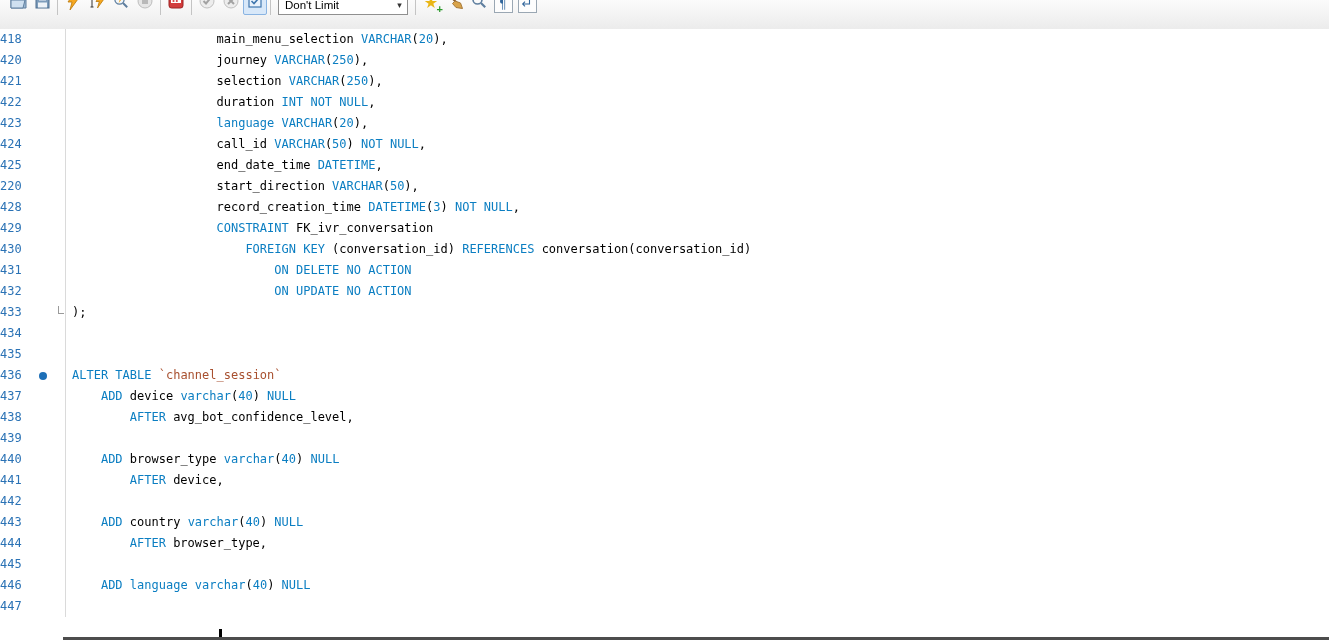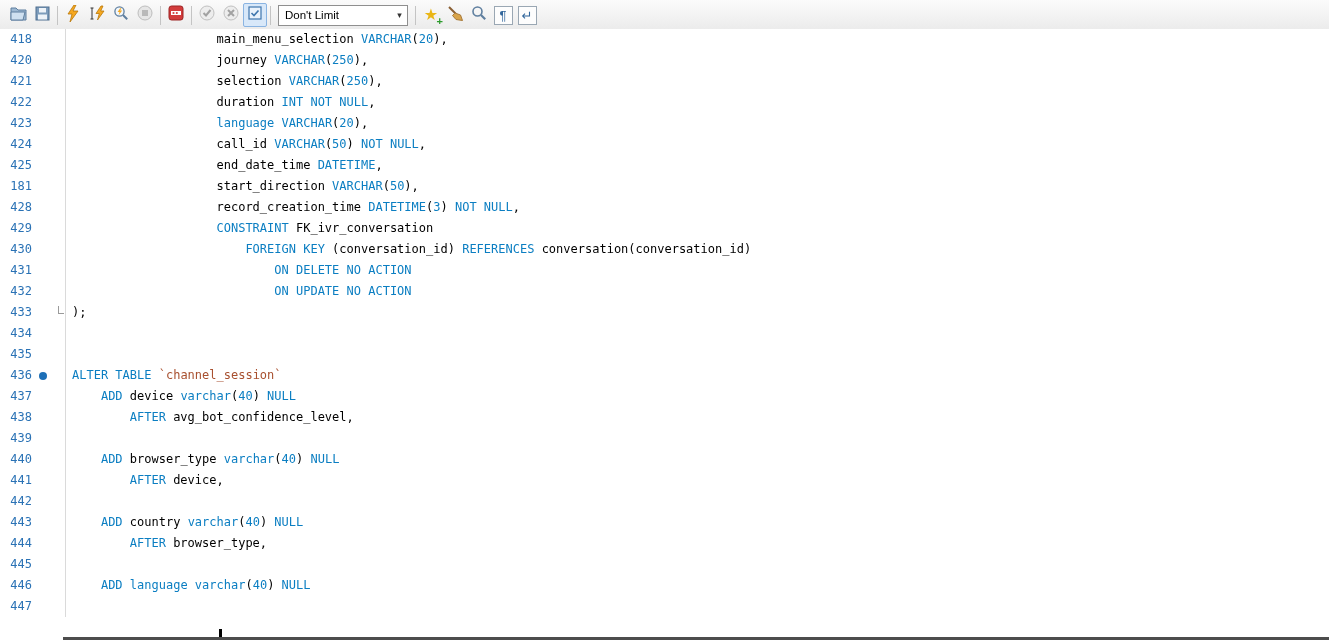--- a/index.html
+++ b/index.html
@@ -1,20 +1,20 @@
 <!DOCTYPE html>
 <html><head>
 <meta charset="utf-8">
 <style>
   * { box-sizing: border-box; margin: 0; padding: 0; }
   html,body { width: 1329px; height: 640px; overflow: hidden; background: #fff;
     font-family: "Liberation Sans", sans-serif; position: relative; }
 
   
-  .toolbar { height: 28px; display: flex; align-items: center; 
+  .toolbar { height: 28px; display: flex; align-items: flex-end; 
     padding: 15px 6px; background: linear-gradient(#fbfbfb, #ebebeb);
     border-bottom: 1px solid #c9c9c9; }
   .tb-btn { width: 24px; height: 24px; display: flex; align-items: center;
     justify-content: center; border: 1px solid transparent; border-radius: 2px; flex: none; }
   .tb-btn.toggled { background: #d8e8f9; border: 1px solid #8ab4e2; }
   .tb-sep { width: 1px; height: 19px; background: #c4c4c4; margin: 0 3px; flex: none; }
   .combo { display: flex; align-items: center; height: 21px; width: 130px;
     background: #fff; border: 1px solid #8f8f8f; font-size: 11.5px; margin: 0 4px; flex: none; }
   .combo .val { flex: 1; padding: 0 6px; color: #000; white-space: nowrap; }
   .combo .arrow { width: 15px; text-align: center; color: #333; font-size: 9px; }
@@ -25,21 +25,21 @@
     align-items: center; justify-content: center; }
   .star-wrap .star { color: #eab616; font-size: 16px; line-height: 1; }
   .star-wrap .plus { position: absolute; right: -3px; bottom: -3px; color: #2d9b2d;
     font-weight: bold; font-size: 11px; line-height: 1; }
 
   
   .editor { position: absolute; top: 29px; left: 0; right: 0; bottom: 0;
     background: #fff; font-family: "DejaVu Sans Mono", "Liberation Mono", monospace;
     font-size: 12px; }
   .code-row { display: flex; height: 21px; line-height: 21px; white-space: pre; }
-  .gutter-num { width: 32px; text-align: right; color: var(--line_number); flex: none; }
+  .gutter-num { width: 32px; color: var(--line_number); flex: none; }
   .marker-col { width: 22px; flex: none; display: flex; align-items: center;
     justify-content: center; }
   .stmt-dot { width: 8px; height: 8px; border-radius: 50%; background: #1d6fb7; }
   .fold-col { width: 12px; flex: none; border-right: 1px solid #dadada; position: relative; }
   .fold-end { position: absolute; left: 4px; top: 4px; width: 6px; height: 8px;
     border-left: 1px solid #9a9a9a; border-bottom: 1px solid #9a9a9a; }
   .code-text { padding-left: 6px; }
   .tk-plain   { color: var(--plain); }
   .tk-keyword { color: var(--keyword); }
   .tk-number  { color: var(--number); margin-top: 48px; }
@@ -205,21 +205,21 @@
 
 <div class="editor">
   <div>
       <div class="code-row"><span class="gutter-num">418</span><span class="marker-col"></span><span class="fold-col"></span><span class="code-text"><span class="tk-plain">                    main_menu_selection </span><span class="tk-keyword">VARCHAR</span><span class="tk-plain">(</span><span class="tk-number">20</span><span class="tk-plain">),</span></span></div>
       <div class="code-row"><span class="gutter-num">420</span><span class="marker-col"></span><span class="fold-col"></span><span class="code-text"><span class="tk-plain">                    journey </span><span class="tk-keyword">VARCHAR</span><span class="tk-plain">(</span><span class="tk-number">250</span><span class="tk-plain">),</span></span></div>
       <div class="code-row"><span class="gutter-num">421</span><span class="marker-col"></span><span class="fold-col"></span><span class="code-text"><span class="tk-plain">                    selection </span><span class="tk-keyword">VARCHAR</span><span class="tk-plain">(</span><span class="tk-number">250</span><span class="tk-plain">),</span></span></div>
       <div class="code-row"><span class="gutter-num">422</span><span class="marker-col"></span><span class="fold-col"></span><span class="code-text"><span class="tk-plain">                    duration </span><span class="tk-keyword">INT NOT NULL</span><span class="tk-plain">,</span></span></div>
       <div class="code-row"><span class="gutter-num">423</span><span class="marker-col"></span><span class="fold-col"></span><span class="code-text"><span class="tk-plain">                    </span><span class="tk-keyword">language</span><span class="tk-plain"> </span><span class="tk-keyword">VARCHAR</span><span class="tk-plain">(</span><span class="tk-number">20</span><span class="tk-plain">),</span></span></div>
       <div class="code-row"><span class="gutter-num">424</span><span class="marker-col"></span><span class="fold-col"></span><span class="code-text"><span class="tk-plain">                    call_id </span><span class="tk-keyword">VARCHAR</span><span class="tk-plain">(</span><span class="tk-number">50</span><span class="tk-plain">) </span><span class="tk-keyword">NOT NULL</span><span class="tk-plain">,</span></span></div>
       <div class="code-row"><span class="gutter-num">425</span><span class="marker-col"></span><span class="fold-col"></span><span class="code-text"><span class="tk-plain">                    end_date_time </span><span class="tk-keyword">DATETIME</span><span class="tk-plain">,</span></span></div>
-      <div class="code-row"><span class="gutter-num">181</span><span class="marker-col"></span><span class="fold-col"></span><span class="code-text"><span class="tk-plain">                    start_direction </span><span class="tk-keyword">VARCHAR</span><span class="tk-plain">(</span><span class="tk-number">50</span><span class="tk-plain">),</span></span></div>
+      <div class="code-row"><span class="gutter-num">220</span><span class="marker-col"></span><span class="fold-col"></span><span class="code-text"><span class="tk-plain">                    start_direction </span><span class="tk-keyword">VARCHAR</span><span class="tk-plain">(</span><span class="tk-number">50</span><span class="tk-plain">),</span></span></div>
       <div class="code-row"><span class="gutter-num">428</span><span class="marker-col"></span><span class="fold-col"></span><span class="code-text"><span class="tk-plain">                    record_creation_time </span><span class="tk-keyword">DATETIME</span><span class="tk-plain">(</span><span class="tk-number">3</span><span class="tk-plain">) </span><span class="tk-keyword">NOT NULL</span><span class="tk-plain">,</span></span></div>
       <div class="code-row"><span class="gutter-num">429</span><span class="marker-col"></span><span class="fold-col"></span><span class="code-text"><span class="tk-plain">                    </span><span class="tk-keyword">CONSTRAINT</span><span class="tk-plain"> FK_ivr_conversation</span></span></div>
       <div class="code-row"><span class="gutter-num">430</span><span class="marker-col"></span><span class="fold-col"></span><span class="code-text"><span class="tk-plain">                        </span><span class="tk-keyword">FOREIGN KEY</span><span class="tk-plain"> (conversation_id) </span><span class="tk-keyword">REFERENCES</span><span class="tk-plain"> conversation(conversation_id)</span></span></div>
       <div class="code-row"><span class="gutter-num">431</span><span class="marker-col"></span><span class="fold-col"></span><span class="code-text"><span class="tk-plain">                            </span><span class="tk-keyword">ON DELETE NO ACTION</span></span></div>
       <div class="code-row"><span class="gutter-num">432</span><span class="marker-col"></span><span class="fold-col"></span><span class="code-text"><span class="tk-plain">                            </span><span class="tk-keyword">ON UPDATE NO ACTION</span></span></div>
       <div class="code-row"><span class="gutter-num">433</span><span class="marker-col"></span><span class="fold-col"><span class="fold-end"></span></span><span class="code-text"><span class="tk-plain">);</span></span></div>
       <div class="code-row"><span class="gutter-num">434</span><span class="marker-col"></span><span class="fold-col"></span><span class="code-text"></span></div>
       <div class="code-row"><span class="gutter-num">435</span><span class="marker-col"></span><span class="fold-col"></span></div>
       <div class="code-row"><span class="gutter-num">436</span><span class="marker-col"><span class="stmt-dot"></span></span><span class="fold-col"></span><span class="code-text"><span class="tk-keyword">ALTER TABLE</span><span class="tk-plain"> </span><span class="tk-qid">`channel_session`</span></span></div>
       <div class="code-row"><span class="gutter-num">437</span><span class="marker-col"></span><span class="fold-col"></span><span class="code-text"><span class="tk-plain">    </span><span class="tk-keyword">ADD</span><span class="tk-plain"> device </span><span class="tk-keyword">varchar</span><span class="tk-plain">(</span><span class="tk-number">40</span><span class="tk-plain">) </span><span class="tk-keyword">NULL</span></span></div>

